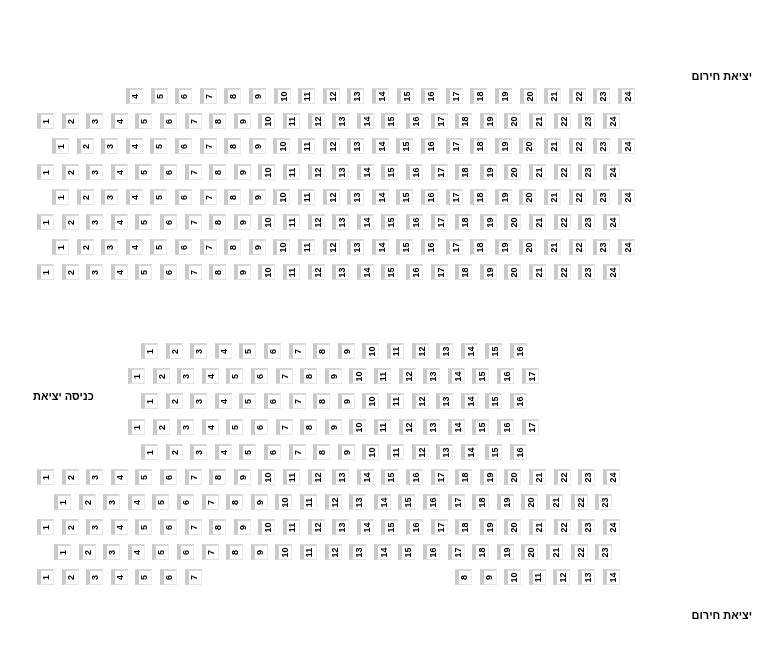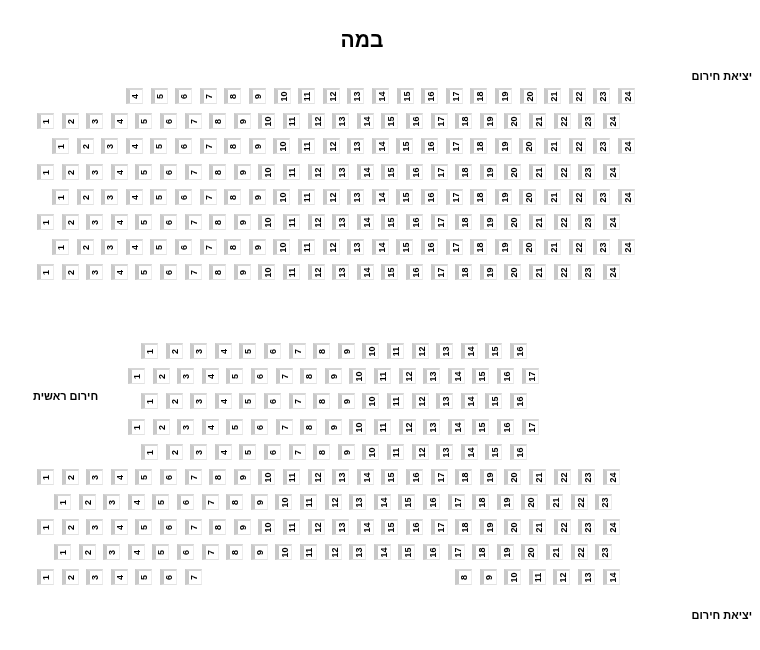--- a/index.html
+++ b/index.html
@@ -33,23 +33,22 @@
     transform:rotate(-90deg);
     font-family:"Liberation Sans",sans-serif;
     font-weight:bold;font-size:9px;line-height:1;color:#000;
     white-space:nowrap;
   }
 </style>
 </head>
 <body>
 
 <div id="canvas">
-  <div class="page-title">במה</div>
   <div id="exit-top" class="side-label">יציאת חירום</div>
-  <div id="main-entrance" class="side-label">חירום ראשית</div>
+  <div id="main-entrance" class="side-label">כניסה יציאת</div>
   <div id="exit-bottom" class="side-label">יציאת חירום</div>
   <div id="seatmap">
       <div class="seat" style="left: 126px; top: 88px;">
         <span class="num">4</span>
       </div>
       <div class="seat" style="left: 151px; top: 88px;">
         <span class="num">5</span>
       </div>
       <div class="seat" style="left: 175px; top: 88px;">
         <span class="num">6</span>

